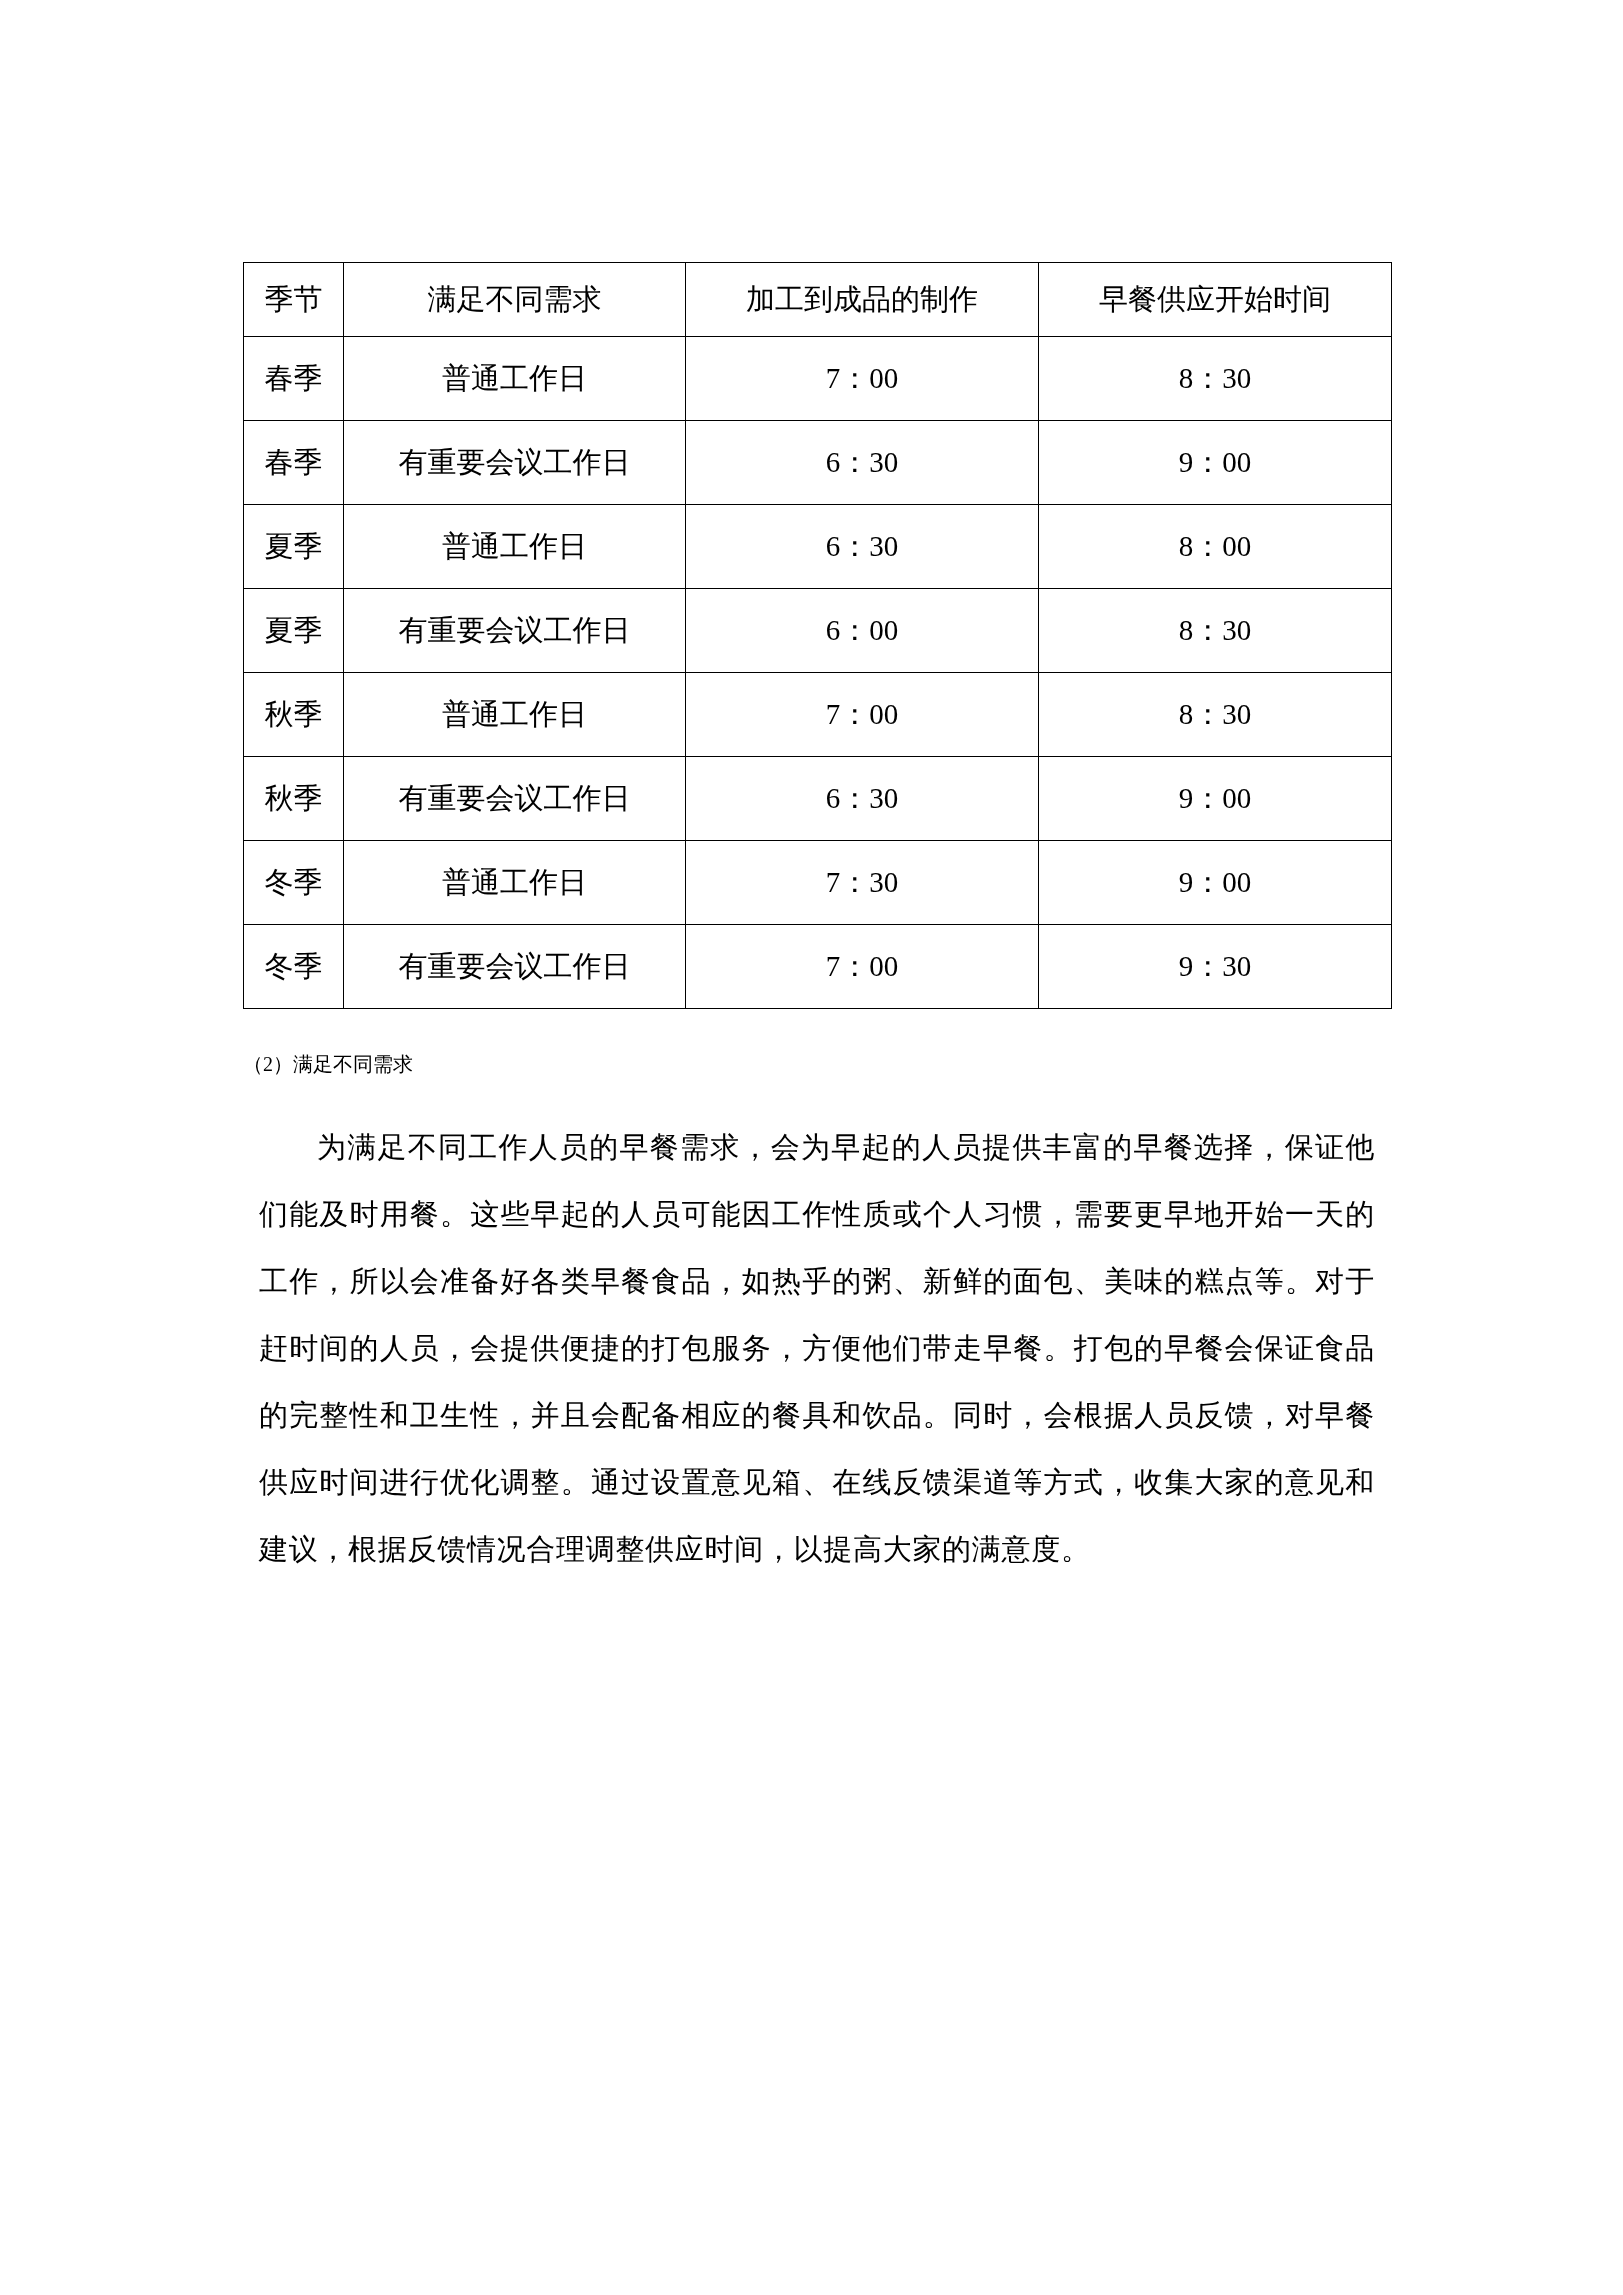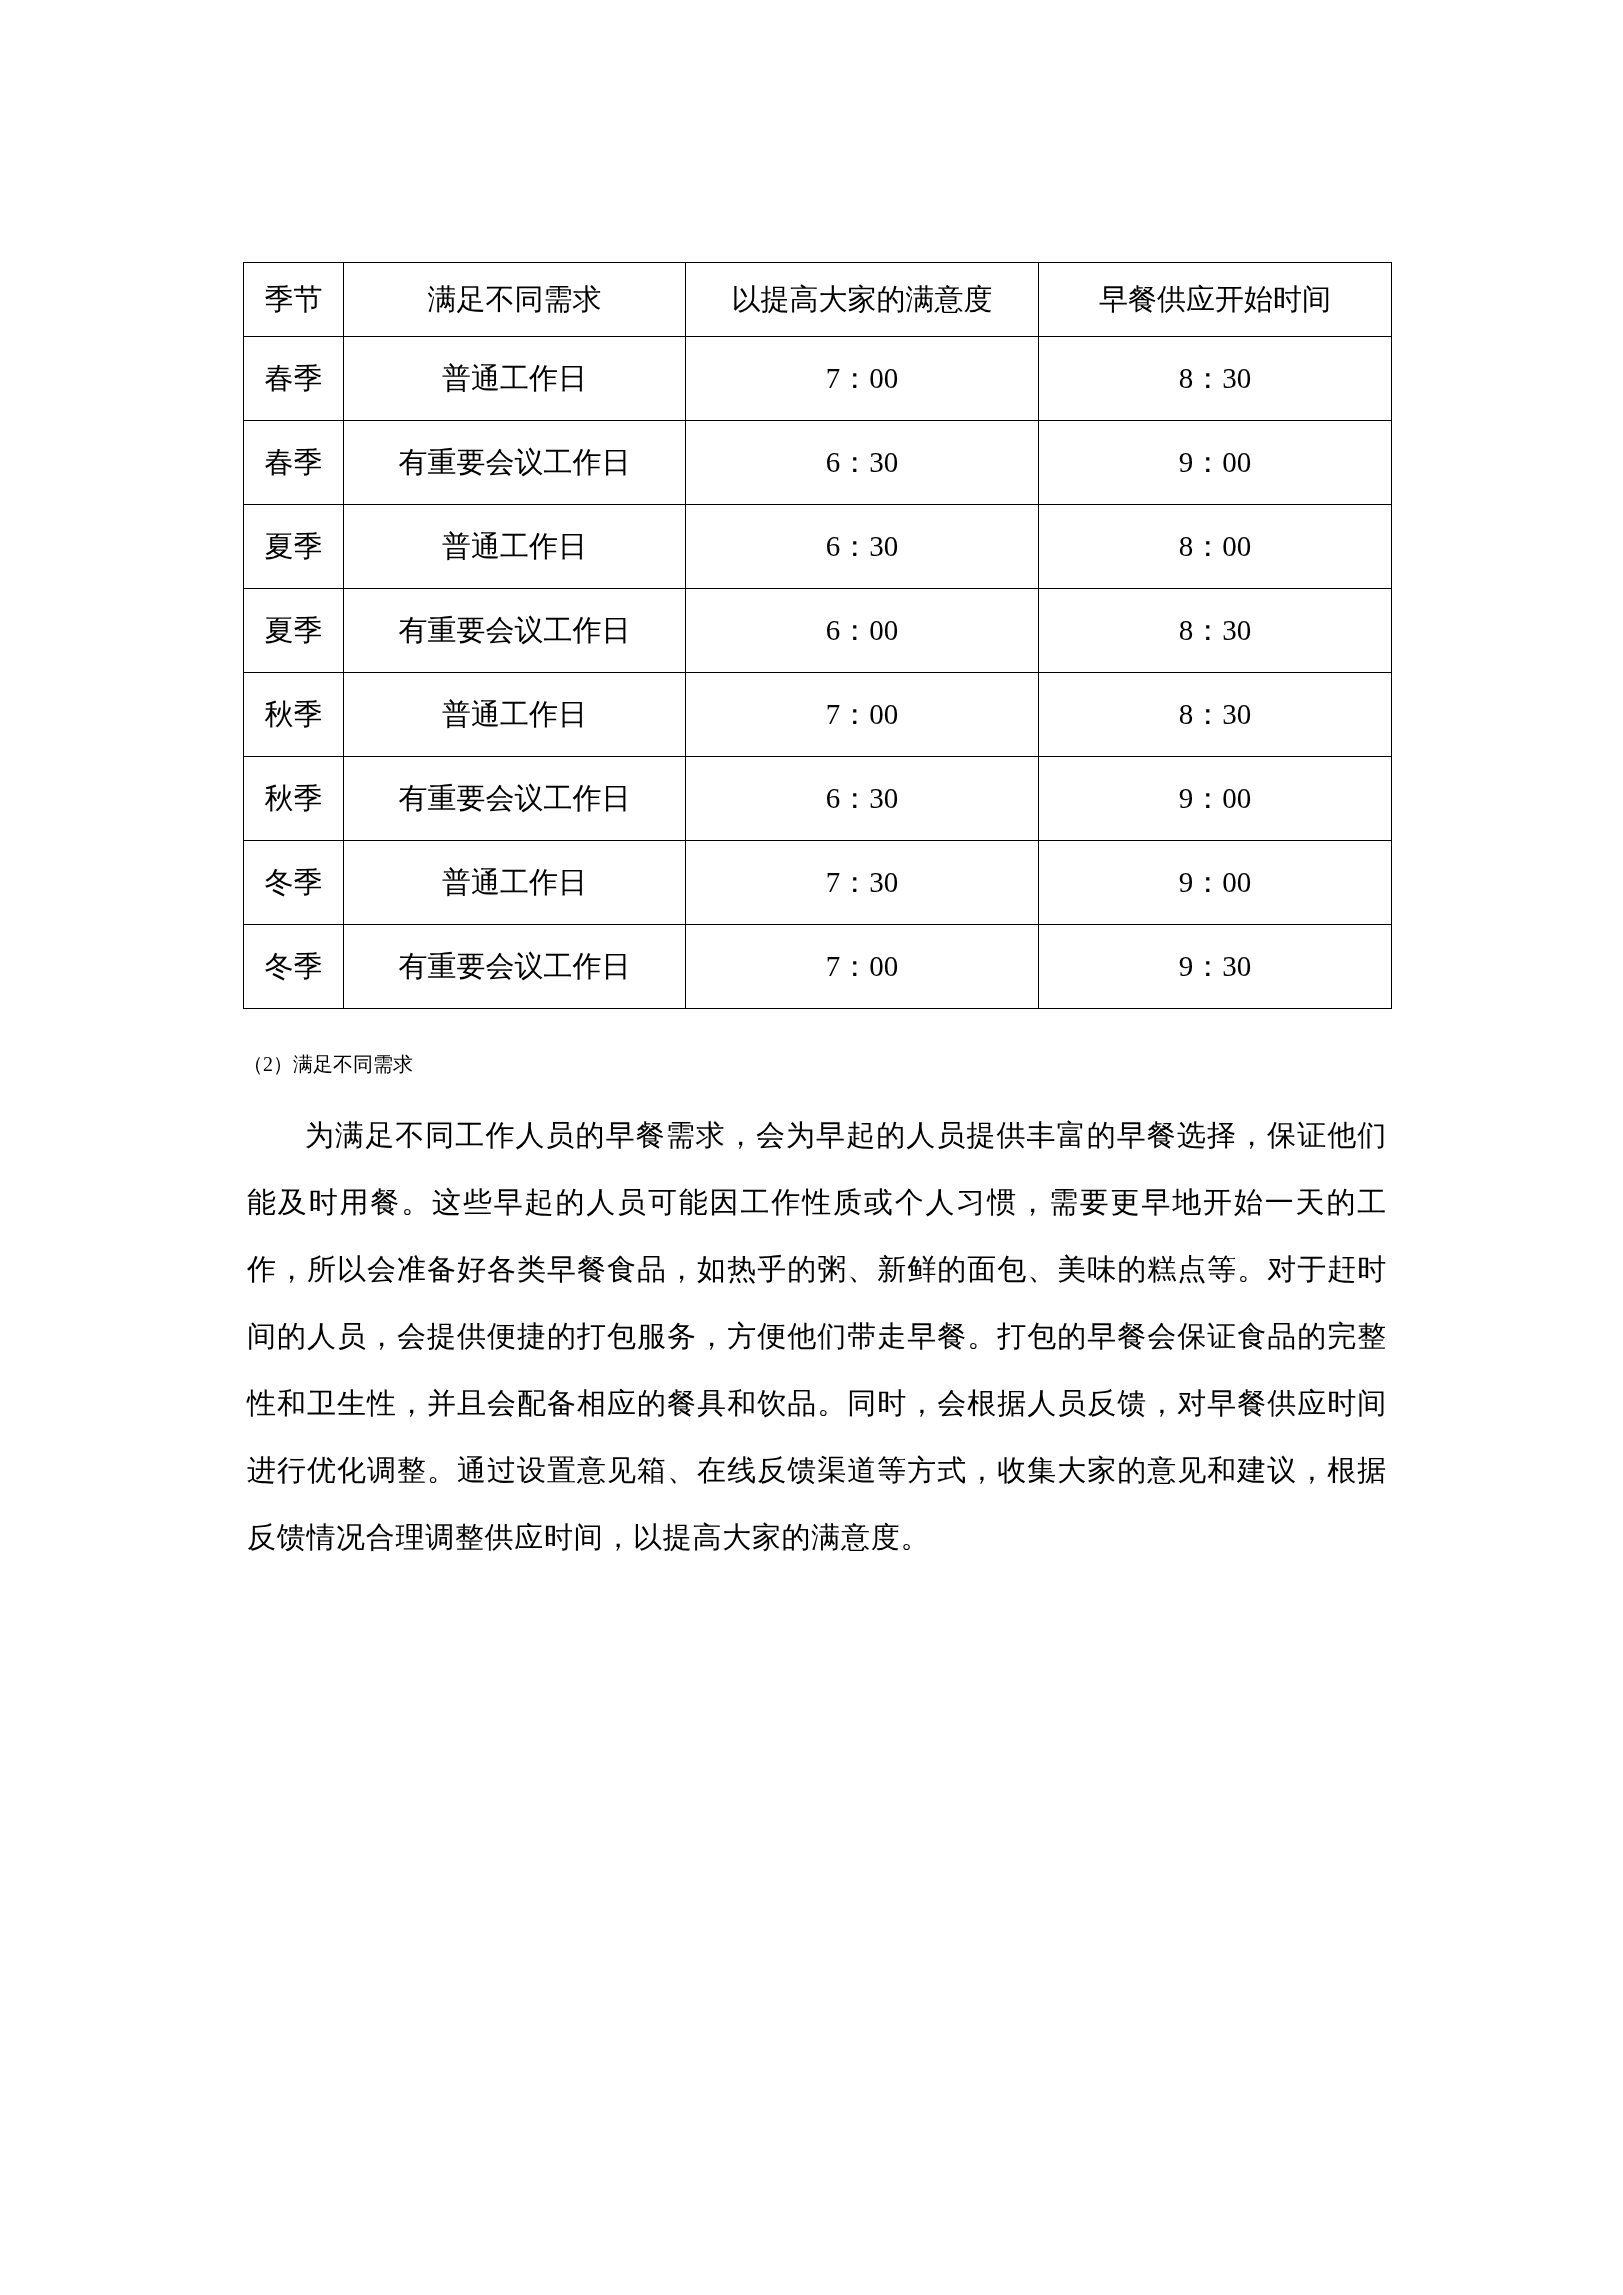--- a/index.html
+++ b/index.html
@@ -45,21 +45,21 @@
 
   .section-heading {
     font-size: 20px;
     line-height: 67px;
     margin: 22px 0 0 0;
     font-weight: normal;
   }
   .para {
     font-size: 29px;
     line-height: 67px;
-    margin: 4px;
+    margin: 16px;
     text-indent: 58px;
     text-align: justify;
     text-justify: inter-character;
     letter-spacing: 0.7px;
   }
 </style>
 </head>
 <body>
 
 <div class="page">
@@ -68,21 +68,21 @@
     <colgroup>
       <col class="c-season">
       <col class="c-daytype">
       <col class="c-start">
       <col class="c-end">
     </colgroup>
     <thead>
       <tr>
         <th>季节</th>
         <th>满足不同需求</th>
-        <th>以提高大家的满意度</th>
+        <th>加工到成品的制作</th>
         <th>早餐供应开始时间</th>
       </tr>
     </thead>
     <tbody>
       <tr>
         <td>春季</td>
         <td>普通工作日</td>
         <td>7：00</td>
         <td>8：30</td>
       </tr>

